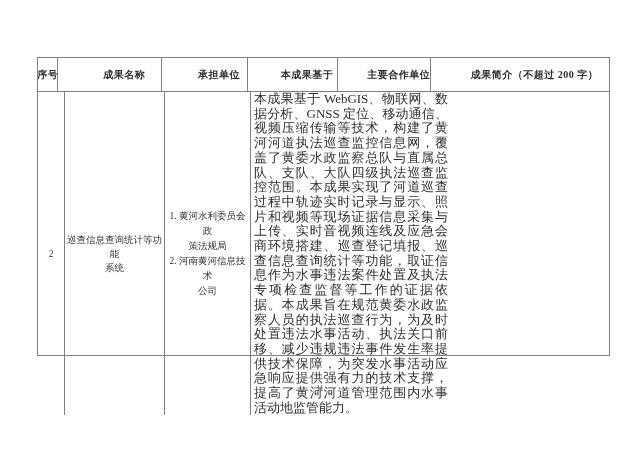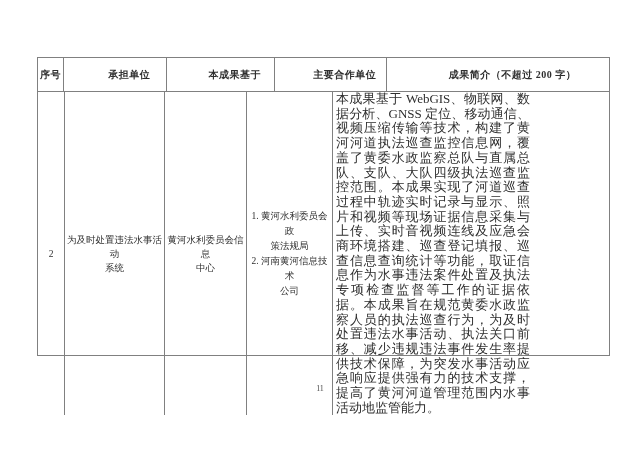--- a/index.html
+++ b/index.html
@@ -73,31 +73,30 @@
     color: #4a4a4a;
   }
 </style>
 </head>
 <body>
 
 <div class="page">
   <div class="table">
     <div class="tr thead">
       <div class="td th c0">序号</div>
+      <div class="td th c1">成果名称</div>
       <div class="td th c2">承担单位</div>
       <div class="td th c3">本成果基于</div>
       <div class="td th c4">主要合作单位</div>
       <div class="td th c5 last">成果简介（不超过 200 字）</div>
     </div>
     <div class="tr tbody">
       <div class="td c0">2</div>
-      <div class="td c1">为及时处置违法水事活动
+      <div class="td c1">巡查信息查询统计等功能
 系统</div>
-      <div class="td c3">黄河水利委员会信息
-中心</div>
       <div class="td c4 partners">1. 黄河水利委员会政
 策法规局
 2. 河南黄河信息技术
 公司</div>
       <div class="td c5 last summary">本成果基于 WebGIS、物联网、数据分析、GNSS 定位、移动通信、视频压缩传输等技术，构建了黄河河道执法巡查监控信息网，覆盖了黄委水政监察总队与直属总队、支队、大队四级执法巡查监控范围。本成果实现了河道巡查过程中轨迹实时记录与显示、照片和视频等现场证据信息采集与上传、实时音视频连线及应急会商环境搭建、巡查登记填报、巡查信息查询统计等功能，取证信息作为水事违法案件处置及执法专项检查监督等工作的证据依据。本成果旨在规范黄委水政监察人员的执法巡查行为，为及时处置违法水事活动、执法关口前移、减少违规违法事件发生率提供技术保障，为突发水事活动应急响应提供强有力的技术支撑，提高了黄河河道管理范围内水事活动地监管能力。</div>
     </div>
   </div>
   <div class="pageno">11</div>
 </div>
 

